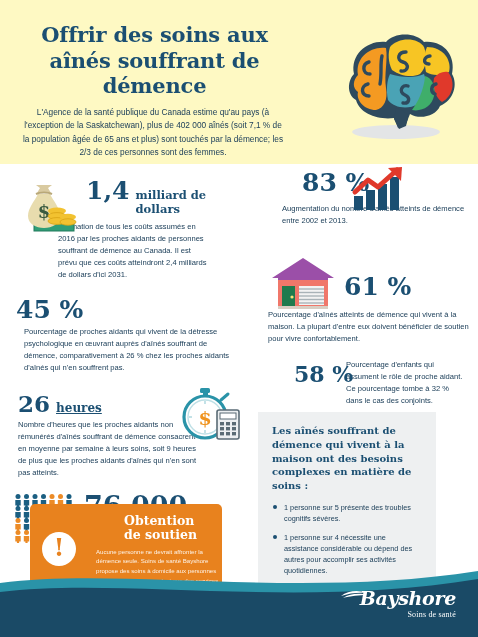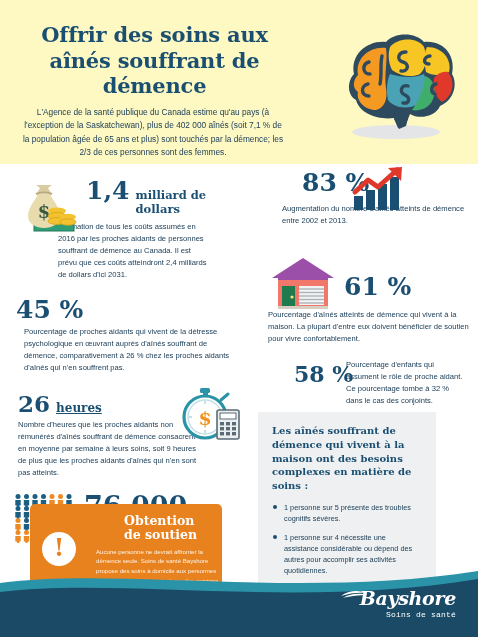--- a/index.html
+++ b/index.html
@@ -207,21 +207,21 @@
   }
   .logo .brand {
     font-family: "DejaVu Serif", serif;
     font-style: italic;
     font-weight: bold;
     font-size: 19px;
     line-height: 1;
     letter-spacing: -0.3px;
   }
   .logo .tag {
-    font-family: Liberation Mono, monospace;
+    font-family: Liberation Serif, serif;
     font-size: 8px;
     margin-top: 2px;
     letter-spacing: 0.2px;
   }
   .logo .swoosh { position: absolute; left: -20px; bottom: 20px; }
 </style>
 </head>
 <body>
 
 <div class="page">

